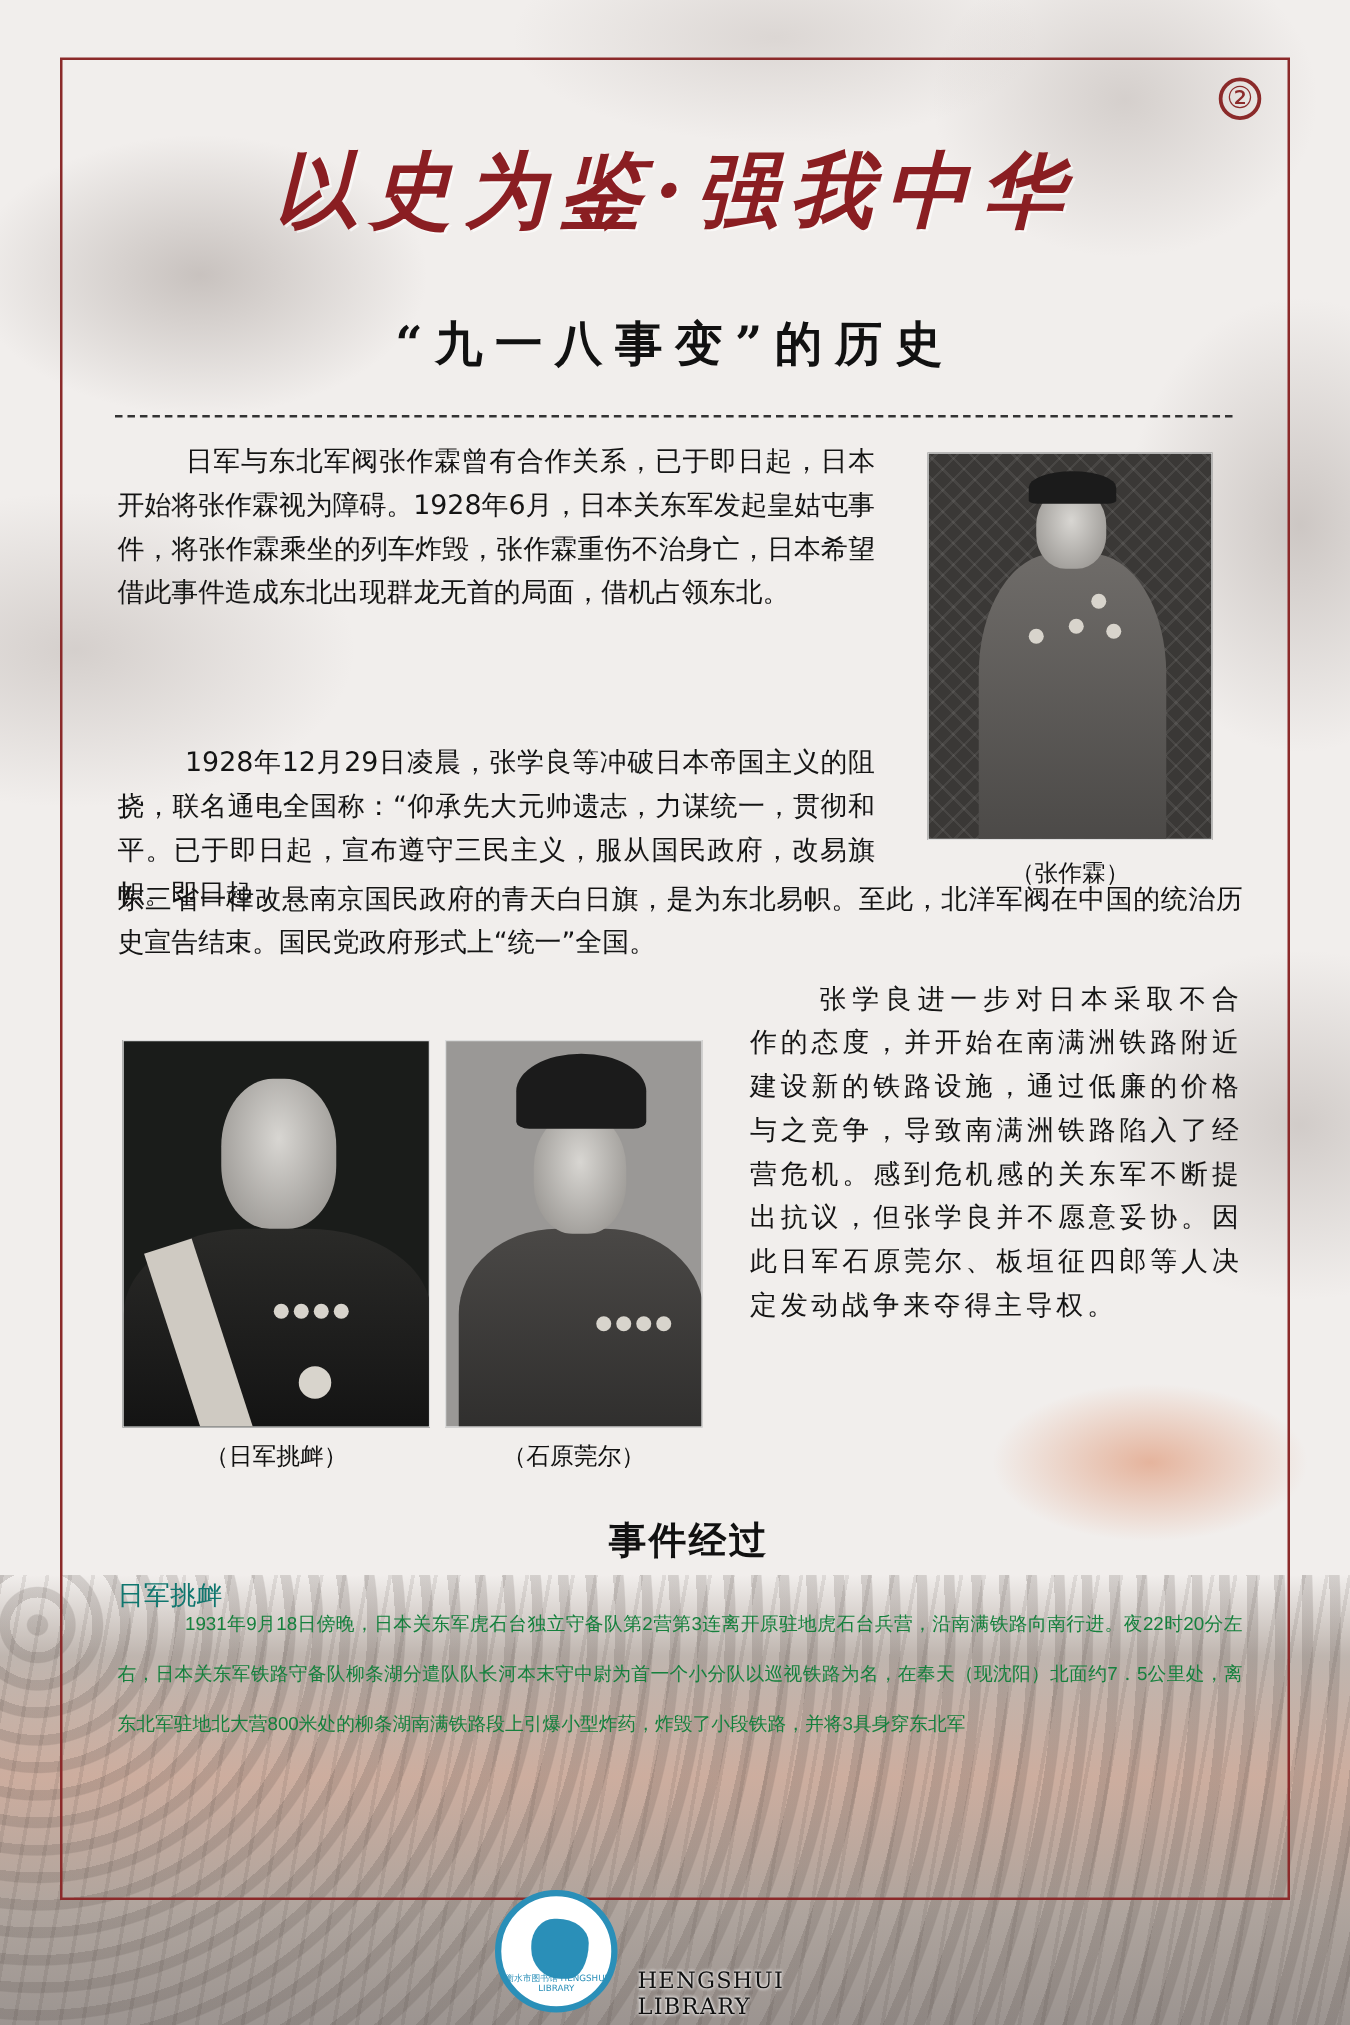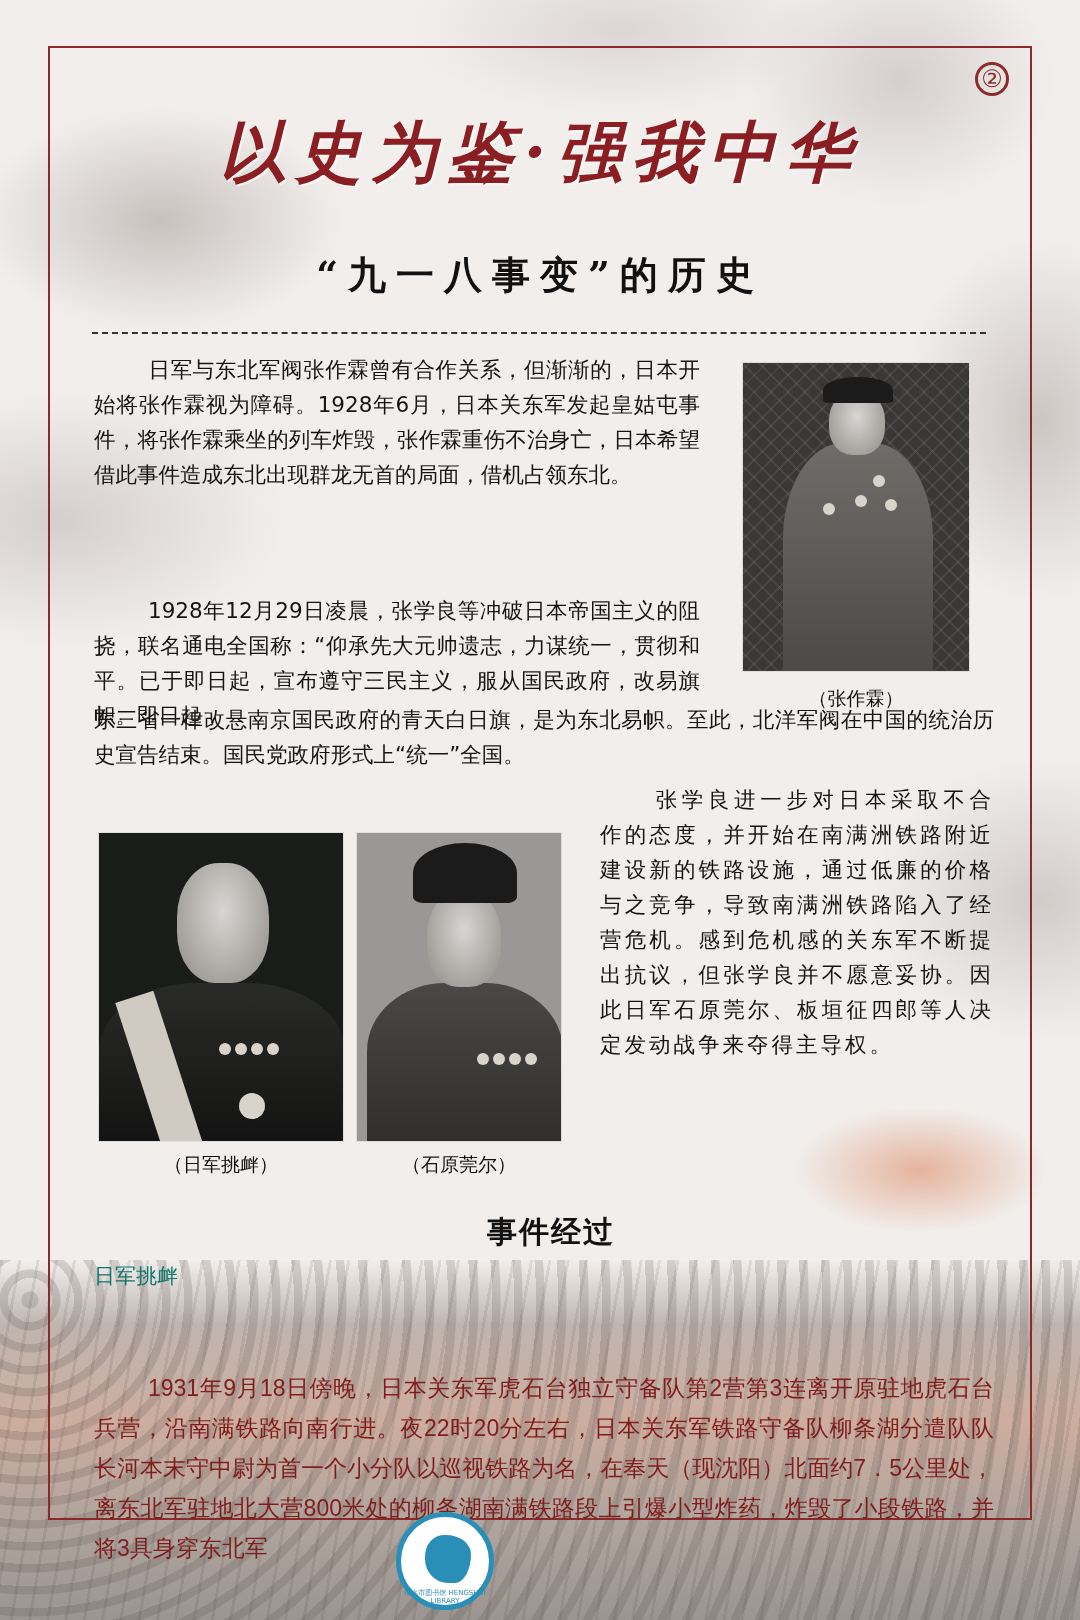--- a/index.html
+++ b/index.html
@@ -102,38 +102,38 @@
     position: absolute; left: 0; right: 0; top: 1212px; text-align: center;
     font-size: 30px; font-weight: bold; color: #111; letter-spacing: 2px;
     font-family: "Liberation Sans", sans-serif;
     padding-left: 22px;
   }
   .sub-heading {
     position: absolute; left: 94px; top: 1262px; font-size: 21px; color: #0f766e;
     font-family: "Liberation Sans", sans-serif;
   }
   .p4 {
-    position: absolute; left: 94px; top: 1368px; width: 900px;
-    font-size: 23px; line-height: 40px; color: #7f1d1d; text-align: justify;
+    position: absolute; left: 94px; top: 1280px; width: 900px;
+    font-size: 15px; line-height: 40px; color: #15803d; text-align: justify;
     font-family: "Liberation Sans", sans-serif;
   }
   .p4 .indent { display: inline-block; width: 54px; }
   .logo-wrap {
     position: absolute; left: 396px; top: 1512px; height: 100px; width: 300px;
   }
   .logo-circle {
     position: absolute; left: 0; top: 0; width: 98px; height: 98px;
     border-radius: 50%; background: #fff; border: 5px solid #2a8fb8;
   }
   .logo-circle .map {
     position: absolute; left: 24px; top: 18px; width: 46px; height: 48px;
     background: #2a8fb8; border-radius: 40% 55% 35% 50% / 45% 40% 60% 50%;
   }
   .logo-circle .mini {
-    position: absolute; left: 0; right: 0; top: 72px; text-align: center;
+    position: absolute; left: 0; right: 0; top: 62px; text-align: center;
     font-size: 7px; color: #2a8fb8; line-height: 8px;
   }
   .logo-cn {
     position: absolute; left: 112px; top: 18px;
     font-family: "DejaVu Serif", serif; font-weight: bold; font-style: italic;
     font-size: 30px; letter-spacing: 4px; color: #111;
     text-shadow: 0 0 3px #fff, 0 0 3px #fff;
   }
   .logo-en {
     position: absolute; left: 114px; top: 62px;
@@ -147,21 +147,21 @@
 <div class="crowd"></div>
 
 <div class="frame"></div>
 
 <div class="page-num">②</div>
 
 <div class="main-title">以史为鉴·强我中华</div>
 <div class="sub-title">“九一八事变”的历史</div>
 <div class="dash-rule"></div>
 
-<p class="para p1"><span class="indent"></span><span>日军与东北军阀张作霖曾有合作关系，但渐渐的，日本开始将张作霖视为障碍。1928年6月，日本关东军发起皇姑屯事件，将张作霖乘坐的列车炸毁，张作霖重伤不治身亡，日本希望借此事件造成东北出现群龙无首的局面，借机占领东北。</span></p>
+<p class="para p1"><span class="indent"></span><span>日军与东北军阀张作霖曾有合作关系，已于即日起，日本开始将张作霖视为障碍。1928年6月，日本关东军发起皇姑屯事件，将张作霖乘坐的列车炸毁，张作霖重伤不治身亡，日本希望借此事件造成东北出现群龙无首的局面，借机占领东北。</span></p>
 
 <p class="para p2"><span class="indent"></span><span>1928年12月29日凌晨，张学良等冲破日本帝国主义的阻挠，联名通电全国称：“仰承先大元帅遗志，力谋统一，贯彻和平。已于即日起，宣布遵守三民主义，服从国民政府，改易旗帜。即日起，</span></p>
 <p class="para p2b">东三省一律改悬南京国民政府的青天白日旗，是为东北易帜。至此，北洋军阀在中国的统治历史宣告结束。国民党政府形式上“统一”全国。</p>
 
 <div class="photo ph-zhang">
   <div class="bgwin"></div>
   <div class="body" style="left:40px;top:80px;width:150px;height:240px;"></div>
   <div class="head" style="left:86px;top:28px;width:56px;height:64px;"></div>
   <div class="cap" style="left:80px;top:14px;width:70px;height:26px;"></div>
   <div class="medal" style="left:130px;top:112px;"></div>
@@ -198,13 +198,14 @@
 
 <div class="section-title">事件经过</div>
 <div class="sub-heading">日军挑衅</div>
 <p class="p4"><span class="indent"></span><span>1931年9月18日傍晚，日本关东军虎石台独立守备队第2营第3连离开原驻地虎石台兵营，沿南满铁路向南行进。夜22时20分左右，日本关东军铁路守备队柳条湖分遣队队长河本末守中尉为首一个小分队以巡视铁路为名，在奉天（现沈阳）北面约7．5公里处，离东北军驻地北大营800米处的柳条湖南满铁路段上引爆小型炸药，炸毁了小段铁路，并将3具身穿东北军</span></p>
 
 <div class="logo-wrap">
   <div class="logo-circle">
     <div class="map"></div>
     <div class="mini">衡水市图书馆 HENGSHUI LIBRARY</div>
   </div>
+  <div class="logo-en">HENGSHUI LIBRARY</div>
 </div>
 
 </body></html>

